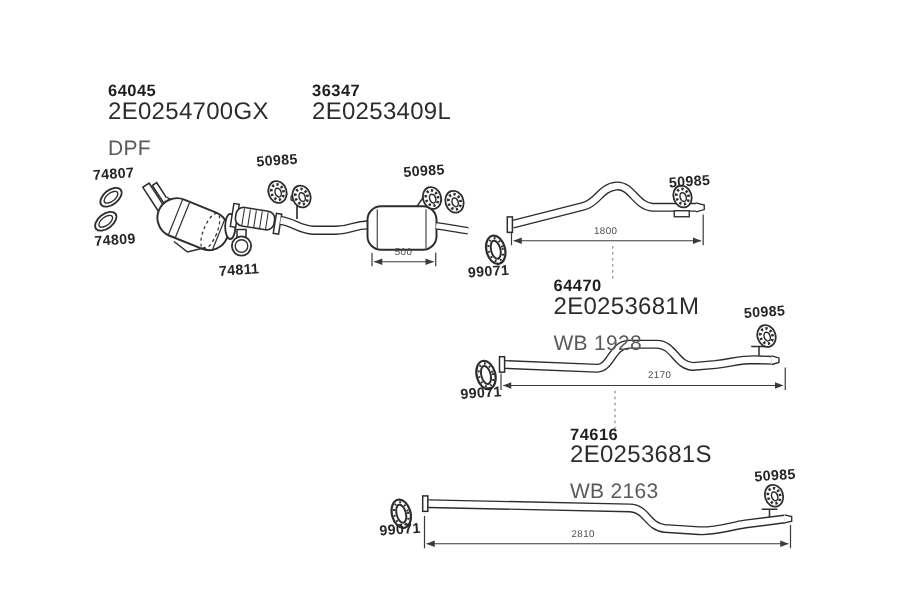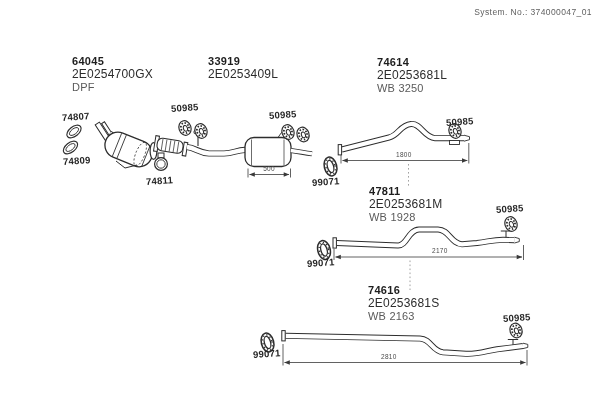--- a/index.html
+++ b/index.html
@@ -2,38 +2,37 @@
 <html><head>
 <meta charset="utf-8">
 <style>
   html,body{margin:0;padding:0;background:#fff;}
   .page{position:relative;width:600px;height:400px;background:#ffffff;overflow:hidden;
         font-family:"Liberation Sans",sans-serif;}
   .sysno{position:absolute;top:7px;right:8px;font-size:8.5px;color:#5f5f5f;letter-spacing:.4px;}
   .art{position:absolute;left:0;top:0;}
   .asm{position:absolute;}
   .asm .ref{font-size:11px;font-weight:700;color:#1e1e1e;letter-spacing:.3px;line-height:13px;}
-  .asm .oem{font-size:12px;font-weight:400;color:#2c2c2c;letter-spacing:.2px;line-height:13px;}
-  .asm .note{font-size:11px;font-weight:400;color:#5a5a5a;letter-spacing:.2px;line-height:11px;margin-top:1px;}
+  .asm .oem{font-size:16px;font-weight:400;color:#2c2c2c;letter-spacing:.2px;line-height:13px;}
+  .asm .note{font-size:14px;font-weight:400;color:#5a5a5a;letter-spacing:.2px;line-height:11px;margin-top:12px;}
   .lbl{position:absolute;font-size:9.5px;font-weight:600;color:#252525;letter-spacing:.2px;
        transform:rotate(-4deg);white-space:nowrap;}
   .dimtxt{position:absolute;font-size:6.5px;font-weight:400;color:#4a4a4a;letter-spacing:.3px;white-space:nowrap;}
   .s  {stroke:#2d2d2d;fill:none;}
   .sf {stroke:#2d2d2d;fill:#ffffff;}
   .po {stroke:#2d2d2d;fill:none;}
   .pi {stroke:#ffffff;fill:none;}
   .dim{stroke:#3a3a3a;fill:none;stroke-width:.8;}
   .lead{stroke:#8a8a8a;fill:none;stroke-width:.8;stroke-dasharray:1.6 2.4;}
 </style>
 </head>
 <body>
 
 <div class="page">
 
-  <div class="sysno">System. No.: 374000047_01</div>
 
   <svg class="art" width="600" height="400" viewBox="0 0 600 400">
     <defs>
       <marker id="arr" viewBox="0 0 10 10" refX="9.5" refY="5" markerWidth="9" markerHeight="7" orient="auto-start-reverse">
         <path d="M0,1.2 L10,5 L0,8.8 Z" fill="#3a3a3a"></path>
       </marker>
       <g id="clampGlyph">
         <g transform="rotate(-18)">
           <ellipse rx="6" ry="7.4" class="sf" stroke-width="1.2"></ellipse>
           <ellipse rx="4" ry="5.2" class="s" stroke-width="1.8" stroke-dasharray="1.5 1.7"></ellipse>
@@ -166,34 +165,29 @@
     <use href="#oringGlyph" transform="translate(324,250)"></use>
     <use href="#oringGlyph" transform="translate(267.5,342.5)"></use>
   </svg>
 
   <div class="asm" style="left:72px;top:55px">
     <div class="ref">64045</div>
     <div class="oem">2E0254700GX</div>
     <div class="note">DPF</div>
   </div>
   <div class="asm" style="left:208px;top:55px">
-    <div class="ref">33919</div>
+    <div class="ref">36347</div>
     <div class="oem">2E0253409L</div>
   </div>
-  <div class="asm" style="left:377px;top:56px">
-    <div class="ref">74614</div>
-    <div class="oem">2E0253681L</div>
-    <div class="note">WB 3250</div>
-  </div>
   <div class="asm" style="left:369px;top:185px">
-    <div class="ref">47811</div>
+    <div class="ref">64470</div>
     <div class="oem">2E0253681M</div>
     <div class="note">WB 1928</div>
   </div>
-  <div class="asm" style="left:368px;top:284px">
+  <div class="asm" style="left:380px;top:284px">
     <div class="ref">74616</div>
     <div class="oem">2E0253681S</div>
     <div class="note">WB 2163</div>
   </div>
 
   <div class="lbl" style="left:62px;top:111px">74807</div>
   <div class="lbl" style="left:63px;top:155px">74809</div>
   <div class="lbl" style="left:146px;top:175px">74811</div>
   <div class="lbl" style="left:171px;top:102px">50985</div>
   <div class="lbl" style="left:269px;top:109px">50985</div>

